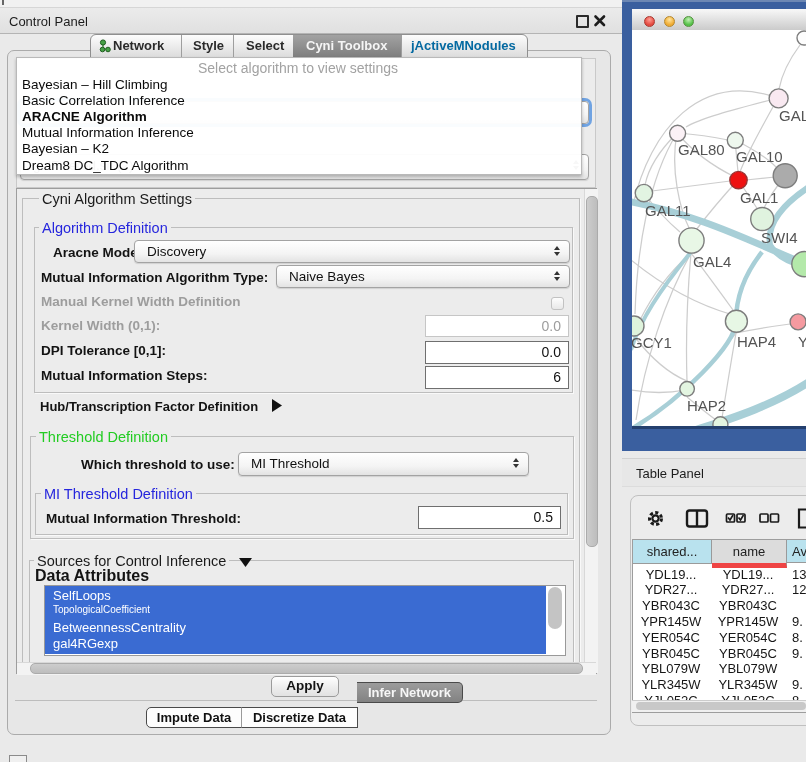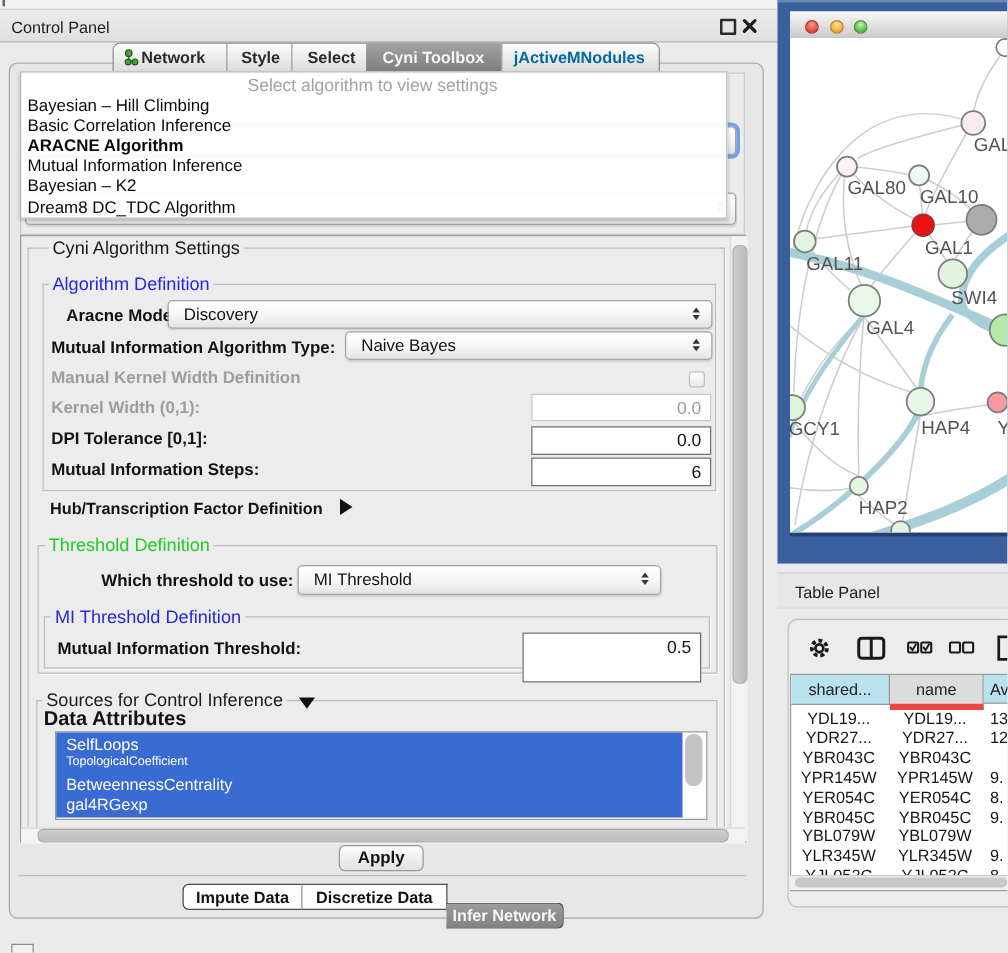--- a/index.html
+++ b/index.html
@@ -98,21 +98,21 @@
 </div>
 <div class="lbl" style="left:81px;top:457px;">Which threshold to use:</div>
 <div class="combo" style="left:238px;top:452px;width:289px;height:22px;">
     <span class="ct">MI Threshold</span>
     <span class="arr" style="right:8px;"></span>
   </div>
 <div class="grp" style="left:35px;top:493px;width:531px;height:40px;">
  <span class="gt" style="left:5px;color:#2626dd;">MI Threshold Definition</span>
 </div>
 <div class="lbl" style="left:46px;top:511px;">Mutual Information Threshold:</div>
-<div class="fld" style="left:418px;top:506px;width:143px;height:40px;border:1.5px solid #6f6f6f;line-height:21px;padding-left:39px;">0.5</div>
+<div class="fld" style="left:418px;top:506px;width:143px;height:23px;border:1.5px solid #6f6f6f;line-height:21px;padding-left:39px;">0.5</div>
 
 <div class="grp" style="left:29px;top:560px;width:543px;height:110px;">
  <span class="gt" style="left:4px;">Sources for Control Inference</span>
 </div>
 <svg class="abs" style="left:238px;top:556px;" width="15" height="12">
     <path d="M1,2 L14,2 L7.5,11 Z" fill="#111"></path>
   </svg>
 <div class="lbl" style="left:35px;top:567px;font-size:16px;">Data Attributes</div>
 
 <div class="abs" style="left:44px;top:585px;width:520px;height:69px;border:1px solid #999;background:#fff;">
@@ -136,21 +136,21 @@
 <div class="item" style="top:108.9px;font-weight:bold;">ARACNE Algorithm</div>
 <div class="item" style="top:125.1px;">Mutual Information Inference</div>
 <div class="item" style="top:141.3px;">Bayesian – K2</div>
 <div class="item" style="top:157.5px;">Dream8 DC_TDC Algorithm</div>
 
 <div class="abs" style="left:271px;top:676px;width:66px;height:19px;border:1px solid #9b9b9b;border-radius:5px;background:linear-gradient(#ffffff,#ededed 55%,#e2e2e2);text-align:center;font-size:13.5px;font-weight:bold;color:#141414;line-height:18px;">Apply</div>
 
 <div class="abs" style="left:15px;top:700px;width:582px;height:1px;background:#bdbdbd;"></div>
 <div class="seg" style="left:146px;top:707px;width:96px;height:21px;border-radius:5px 0 0 5px;line-height:20px;">Impute Data</div>
 <div class="seg" style="left:241px;top:707px;width:117px;height:21px;border-left:1px solid #9a9a9a;line-height:20px;box-sizing:border-box;border-top:1px solid #4a4a4a;border-bottom:1px solid #4a4a4a;border-right:1px solid #4a4a4a;">Discretize Data</div>
-<div class="seg" style="left:357px;top:722px;width:94px;height:21px;border-left:none;border-radius:0 5px 5px 0;background:linear-gradient(#9c9c9c,#828282);color:#f6f6f6;line-height:20px;">Infer Network</div>
+<div class="seg" style="left:357px;top:682px;width:106px;height:21px;border-left:none;border-radius:0 5px 5px 0;background:linear-gradient(#9c9c9c,#828282);color:#f6f6f6;line-height:20px;">Infer Network</div>
 
 <div class="abs" style="left:9px;top:755px;width:16px;height:10px;border:1px solid #8b8b8b;background:#f0f0f0;"></div>
 
 <div class="abs" style="left:622px;top:0;width:184px;height:451px;background:#3a5f9f;"></div>
 <div class="abs" style="left:622px;top:0;width:184px;height:2px;background:#6c87b4;"></div>
 <div class="abs" style="left:632px;top:426px;width:174px;height:3px;background:#24406e;"></div>
 
 <div class="abs" style="left:632px;top:9px;width:174px;height:21px;background:linear-gradient(#f8f8f8,#cbcbcb);border-bottom:1px solid #8f8f8f;"></div>
 <div class="abs" style="left:644px;top:16px;width:11px;height:11px;border-radius:50%;background:radial-gradient(circle at 50% 30%,#ff9d94,#e44b41 65%);border:1px solid #a8372f;box-sizing:border-box;"></div>
 <div class="abs" style="left:664px;top:16px;width:11px;height:11px;border-radius:50%;background:radial-gradient(circle at 50% 30%,#ffe59e,#f0ac34 65%);border:1px solid #b6872b;box-sizing:border-box;"></div>

